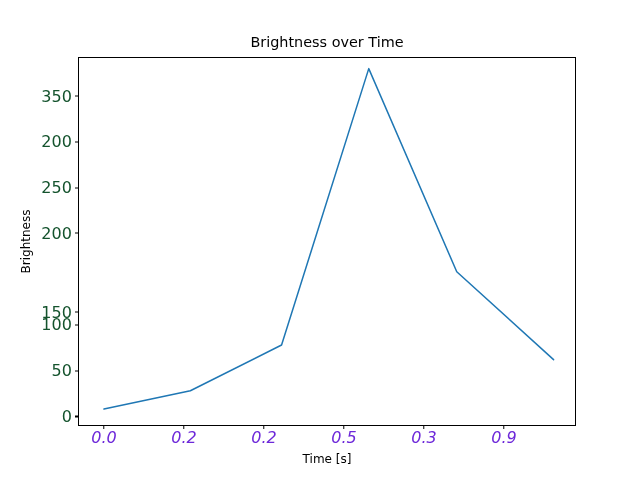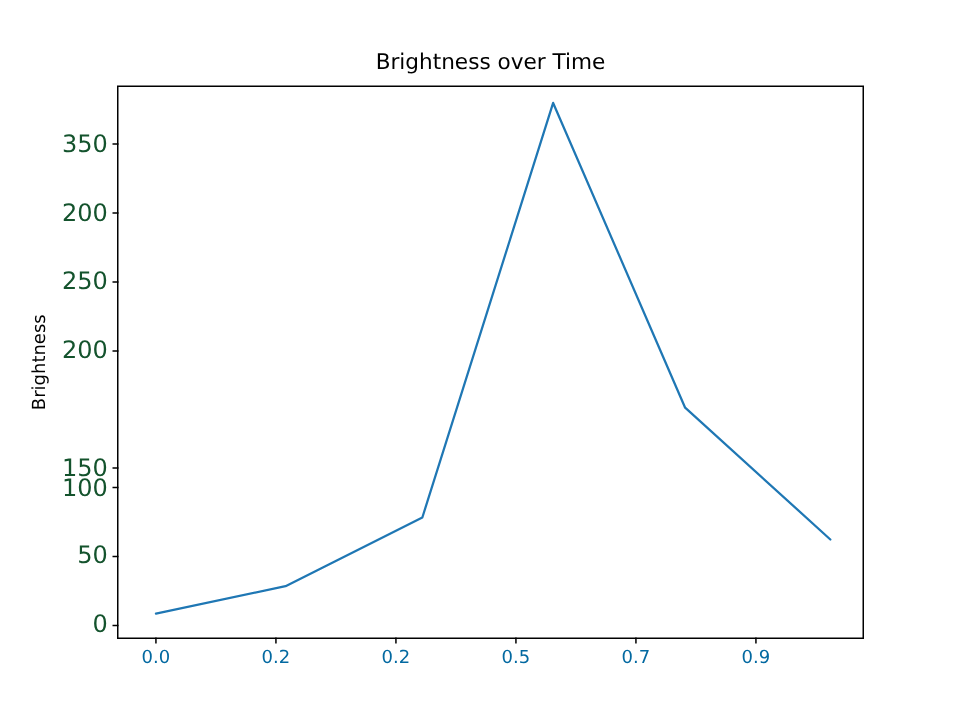--- a/index.html
+++ b/index.html
@@ -83,24 +83,25 @@
     text-align: center;
     white-space: nowrap;
   }
   .xtick .xtick-mark {
     width: 1.1px;
     height: 3.6px;
     background: #000000;
     margin: 0 auto;
   }
   .xtick .xtick-label {
-    font-size: 12px;
+    font-size: 16px;
     line-height: 12px;
     padding-top: 3.5px;
-    color: #0369a1;
+    color: #6d28d9;
+    font-style: italic;
   }
   
   #xlabel {
     position: absolute;
     left: 78px;
     top: 452px;
     width: 498px;
     text-align: center;
     font-size: 12px;
     line-height: 14px;
@@ -155,25 +156,26 @@
         <div class="xtick" style="left: 184.96px; text-align: right;">
           <div class="xtick-mark"></div>
           <div class="xtick-label">0.2</div>
         </div>
         <div class="xtick" style="left: 264.96px;">
           <div class="xtick-mark"></div>
           <div class="xtick-label">0.5</div>
         </div>
         <div class="xtick" style="left: 344.96px;">
           <div class="xtick-mark"></div>
-          <div class="xtick-label">0.7</div>
+          <div class="xtick-label">0.3</div>
         </div>
         <div class="xtick" style="left: 424.96px;">
           <div class="xtick-mark"></div>
           <div class="xtick-label">0.9</div>
         </div>
       </div>
   </div>
 
+  <div id="xlabel">Time [s]</div>
 
   <div id="ylabel">Brightness</div>
 
 </div>
 
 </body></html>

